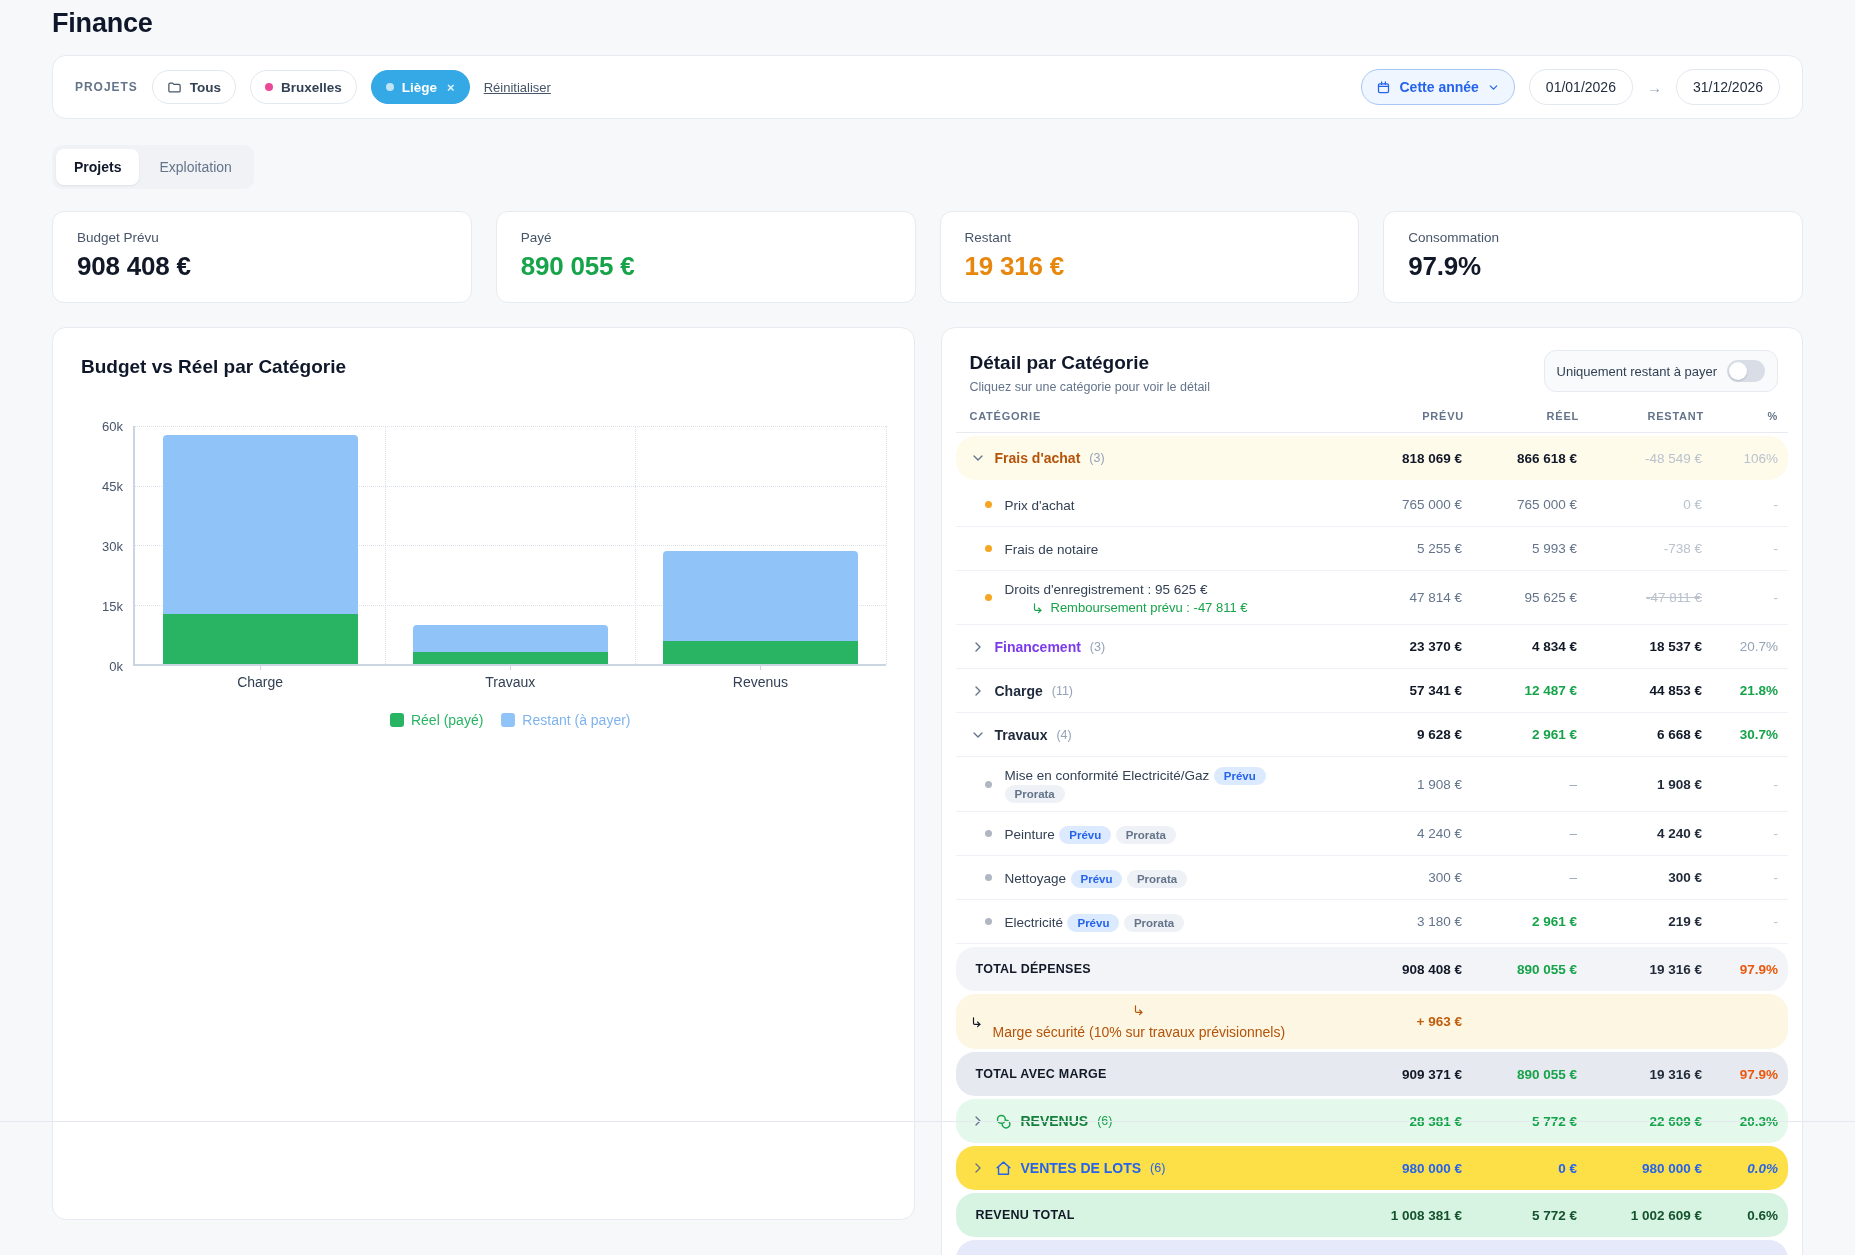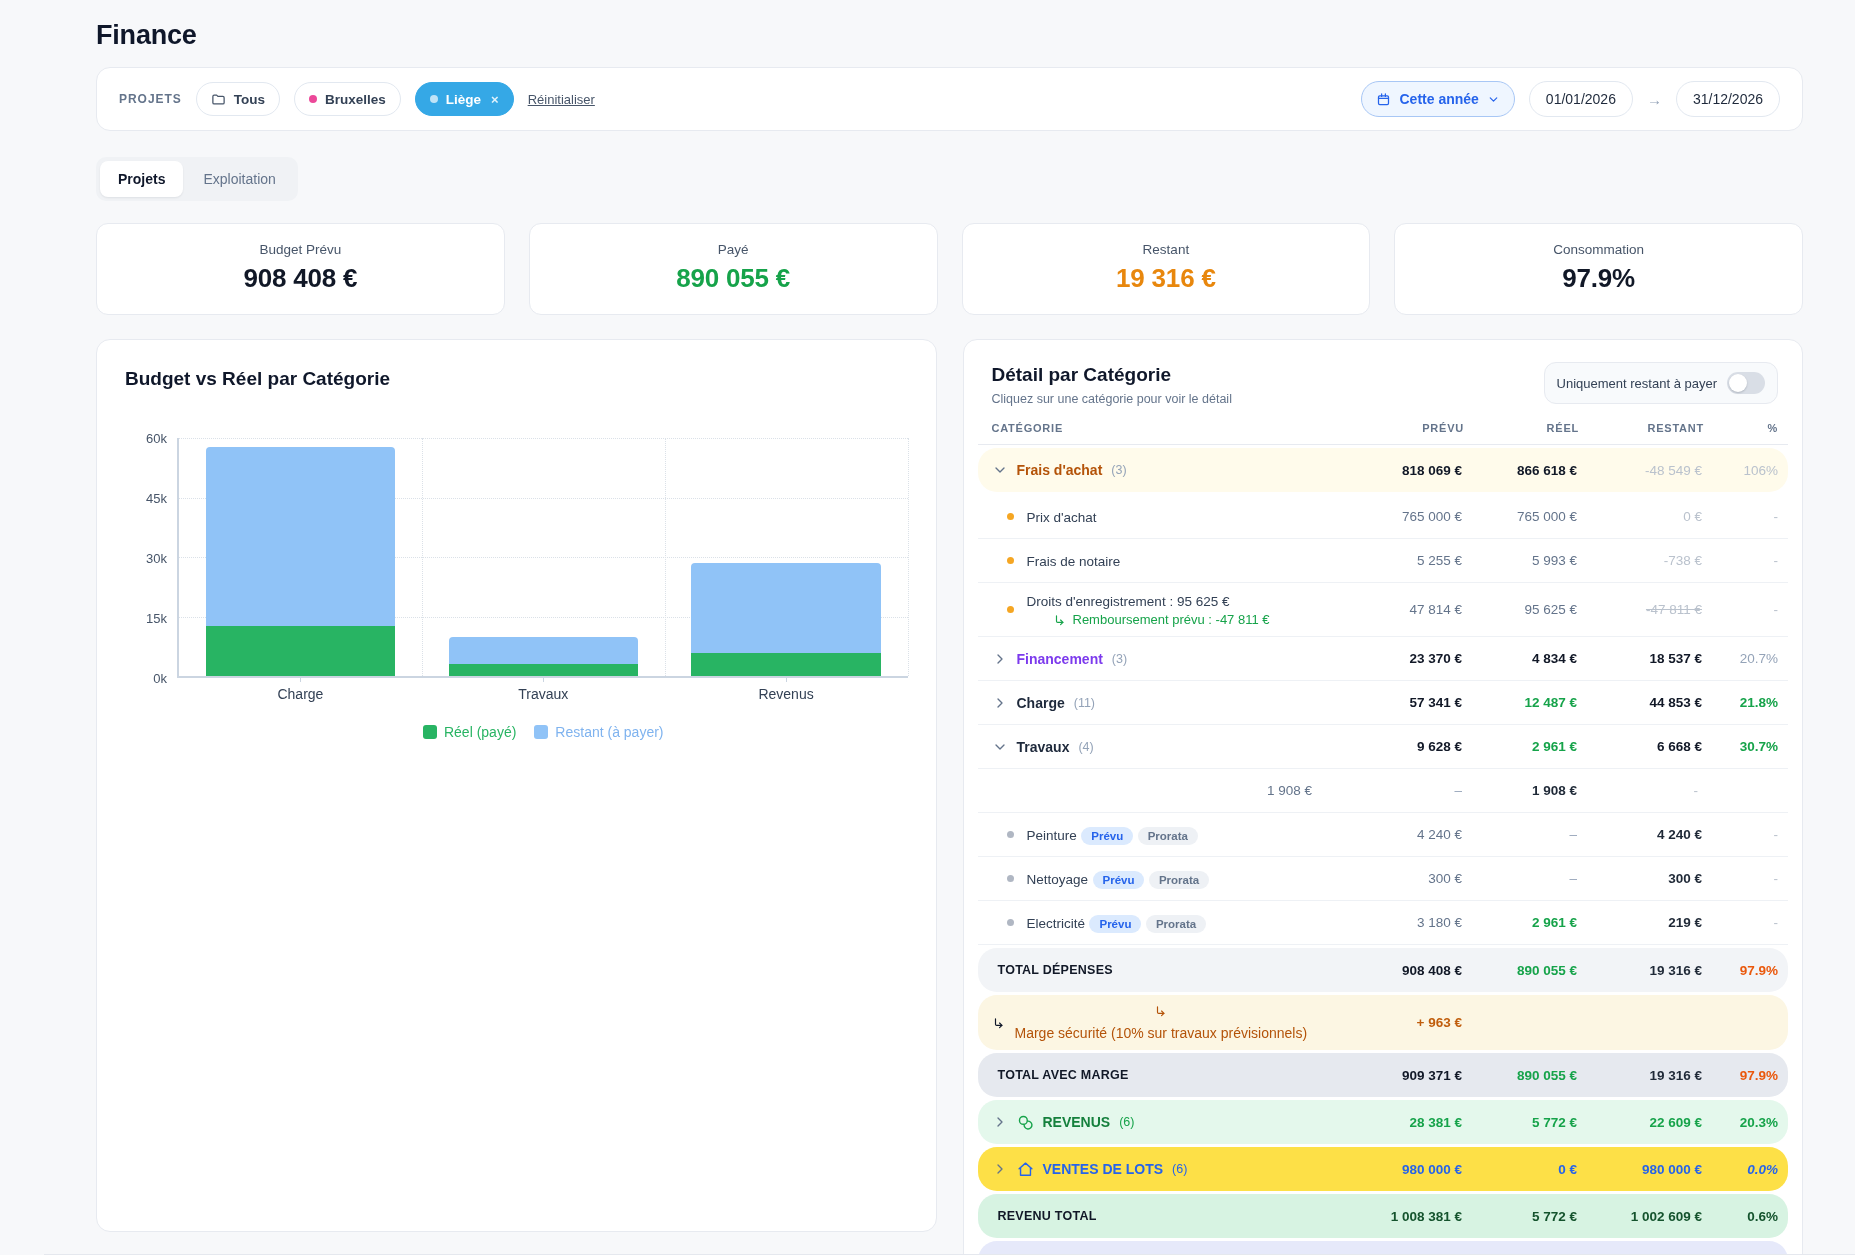--- a/index.html
+++ b/index.html
@@ -1,17 +1,17 @@
 <!DOCTYPE html>
 <html><head>
 <meta charset="utf-8">
 <style>
   * { margin:0; padding:0; box-sizing:border-box; }
   html,body { width:1855px; height:1255px; background:#f7f8fa; font-family:"Liberation Sans", sans-serif; color:#0f172a; overflow:hidden; }
-  .page { padding:20px 52px 0; position:relative; height:1255px;margin-left:44px; }
+  .page { padding:8px 52px 0; position:relative; height:1122px; }
   .page:after { content:""; position:absolute; left:0; right:0; bottom:0; border-bottom:1px solid #e5e8ee; }
 
   h1.page-title { font-size:27px; font-weight:700; letter-spacing:-0.2px; }
 
   
   .filterbar { margin-top:16px; background:#fff; border:1px solid #e7eaf0; border-radius:14px; height:64px; display:flex; align-items:center; padding:0 22px; gap:14px; }
   .filterbar .flabel { font-size:12px; font-weight:600; letter-spacing:0.08em; color:#64748b; }
   .chip { display:inline-flex; align-items:center; gap:8px; height:34px; padding:0 14px; border-radius:999px; border:1px solid #e2e8f0; background:#fff; font-size:13.5px; font-weight:600; color:#334155; cursor:pointer; }
   .chip svg { width:15px; height:15px; stroke:#475569; }
   .chip .dot { width:8px; height:8px; border-radius:50%; }
@@ -25,21 +25,21 @@
   .datebox { height:36px; display:inline-flex; align-items:center; padding:0 16px; border:1px solid #e2e8f0; border-radius:999px; background:#fff; font-size:14px; font-weight:500; color:#1e293b; cursor:text; }
   .range-arrow { color:#94a3b8; font-size:15px; }
 
   
   .tabs { margin-top:26px; display:inline-flex; background:#f0f2f5; border-radius:10px; padding:4px; gap:2px; }
   .tab { height:36px; display:inline-flex; align-items:center; padding:0 18px; border-radius:8px; font-size:14px; font-weight:500; color:#64748b; cursor:pointer; }
   .tab.active { background:#fff; color:#0f172a; font-weight:600; box-shadow:0 1px 2px rgba(15,23,42,.08); }
 
   
   .kpis { margin-top:22px; display:grid; grid-template-columns:repeat(4,1fr); gap:24px; }
-  .kpi { background:#fff; border:1px solid #e7eaf0; border-radius:12px; padding:18px 24px 20px;text-align:center; }
+  .kpi { background:#fff; border:1px solid #e7eaf0; border-radius:12px; padding:18px 24px 20px; }
   .kpi .klabel { font-size:13.5px; color:#475569; }
   .kpi .kvalue { margin-top:6px; font-size:26px; font-weight:700; letter-spacing:-0.2px; }
 
   
   .main { margin-top:24px; display:grid; grid-template-columns:1fr 1fr; gap:26px; align-items:start; }
   .card { background:#fff; border:1px solid #e7eaf0; border-radius:14px; }
 
   
   .chart-card { padding:28px; min-height:893px; }
   .chart-title { font-size:19px; font-weight:600; }
@@ -348,20 +348,24 @@
                 </svg>
                 <span class="catname n-dark">Travaux</span>
                 <span class="count">(4)</span>
               </div>
               <span class="cell v-dark">9 628 €</span>
               <span class="cell v-green">2 961 €</span>
               <span class="cell v-dark">6 668 €</span>
               <span class="cell v-greenb">30.7%</span>
             </div>
             <div class="trow row">
+              <div class="namecell">
+                <span class="rowdot" style="background:#b0b7c3"></span>
+                <span><span class="subname">Mise en conformité Electricité/Gaz</span> <span class="badge blue">Prévu</span> <span class="badge gray">Prorata</span></span>
+              </div>
               <span class="cell v-gray">1 908 €</span>
               <span class="cell v-silver">–</span>
               <span class="cell v-darkmed">1 908 €</span>
               <span class="cell v-muted">-</span>
             </div>
             <div class="trow row">
               <div class="namecell">
                 <span class="rowdot" style="background:#b0b7c3"></span>
                 <span><span class="subname">Peinture</span> <span class="badge blue">Prévu</span> <span class="badge gray">Prorata</span></span>
               </div>

